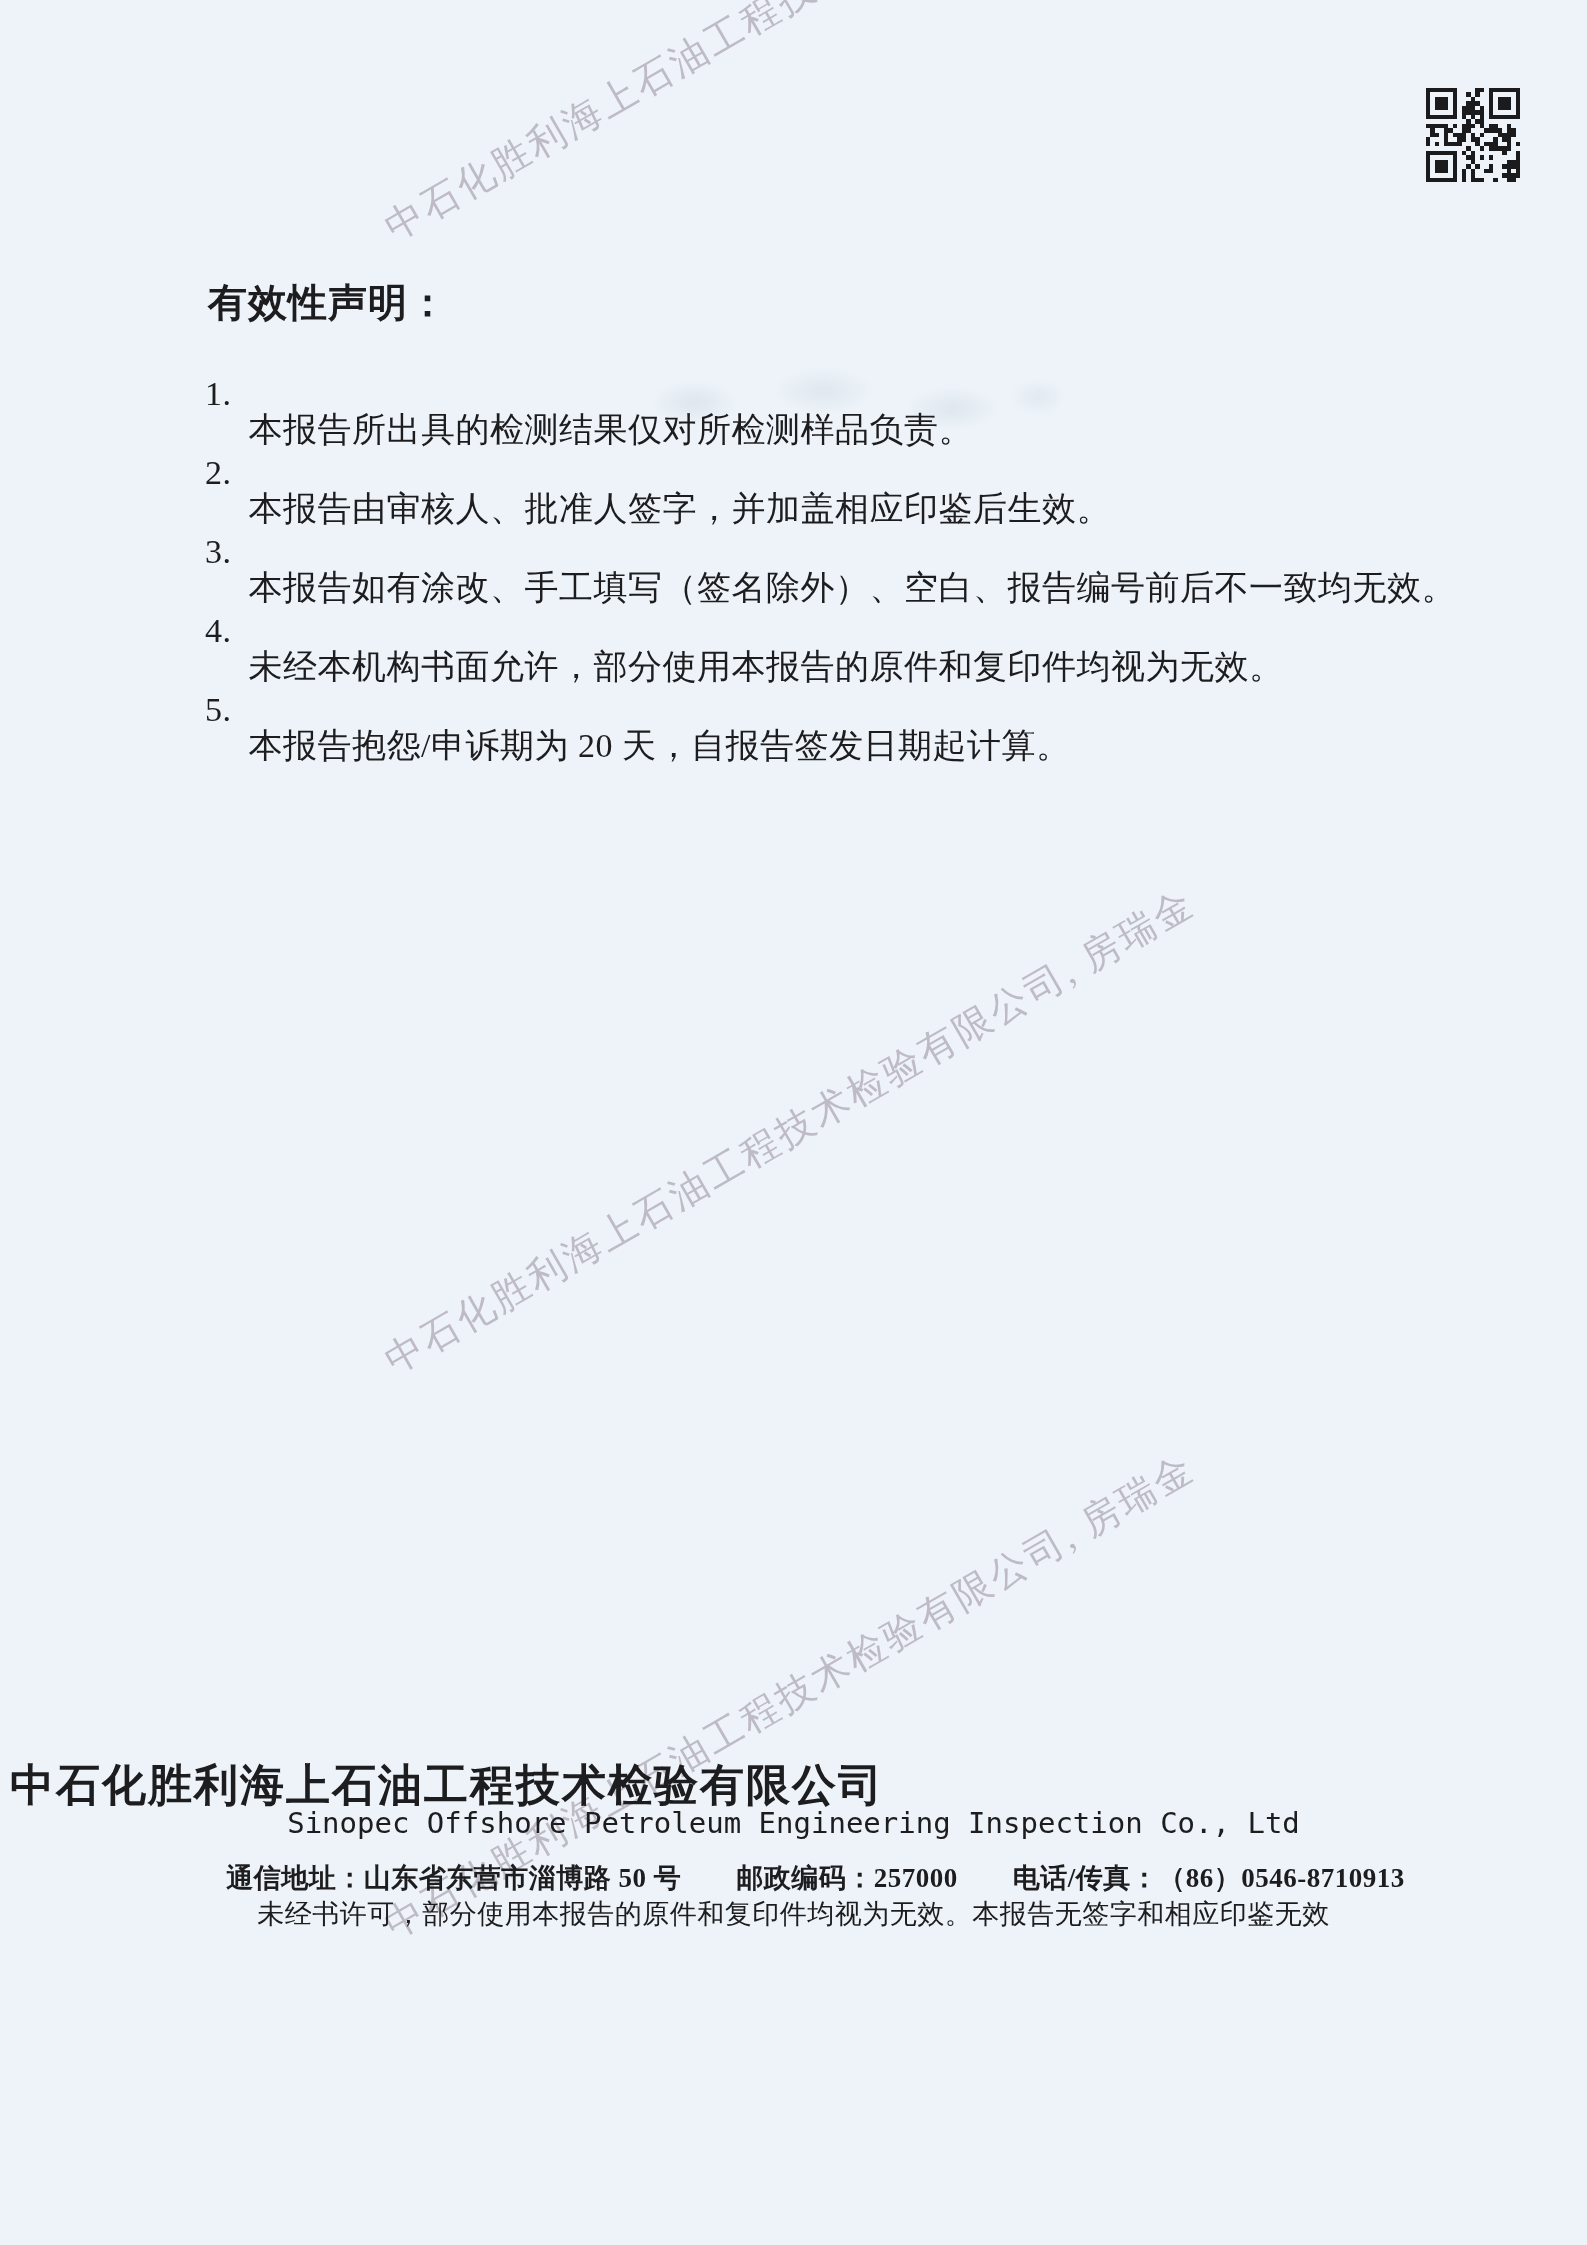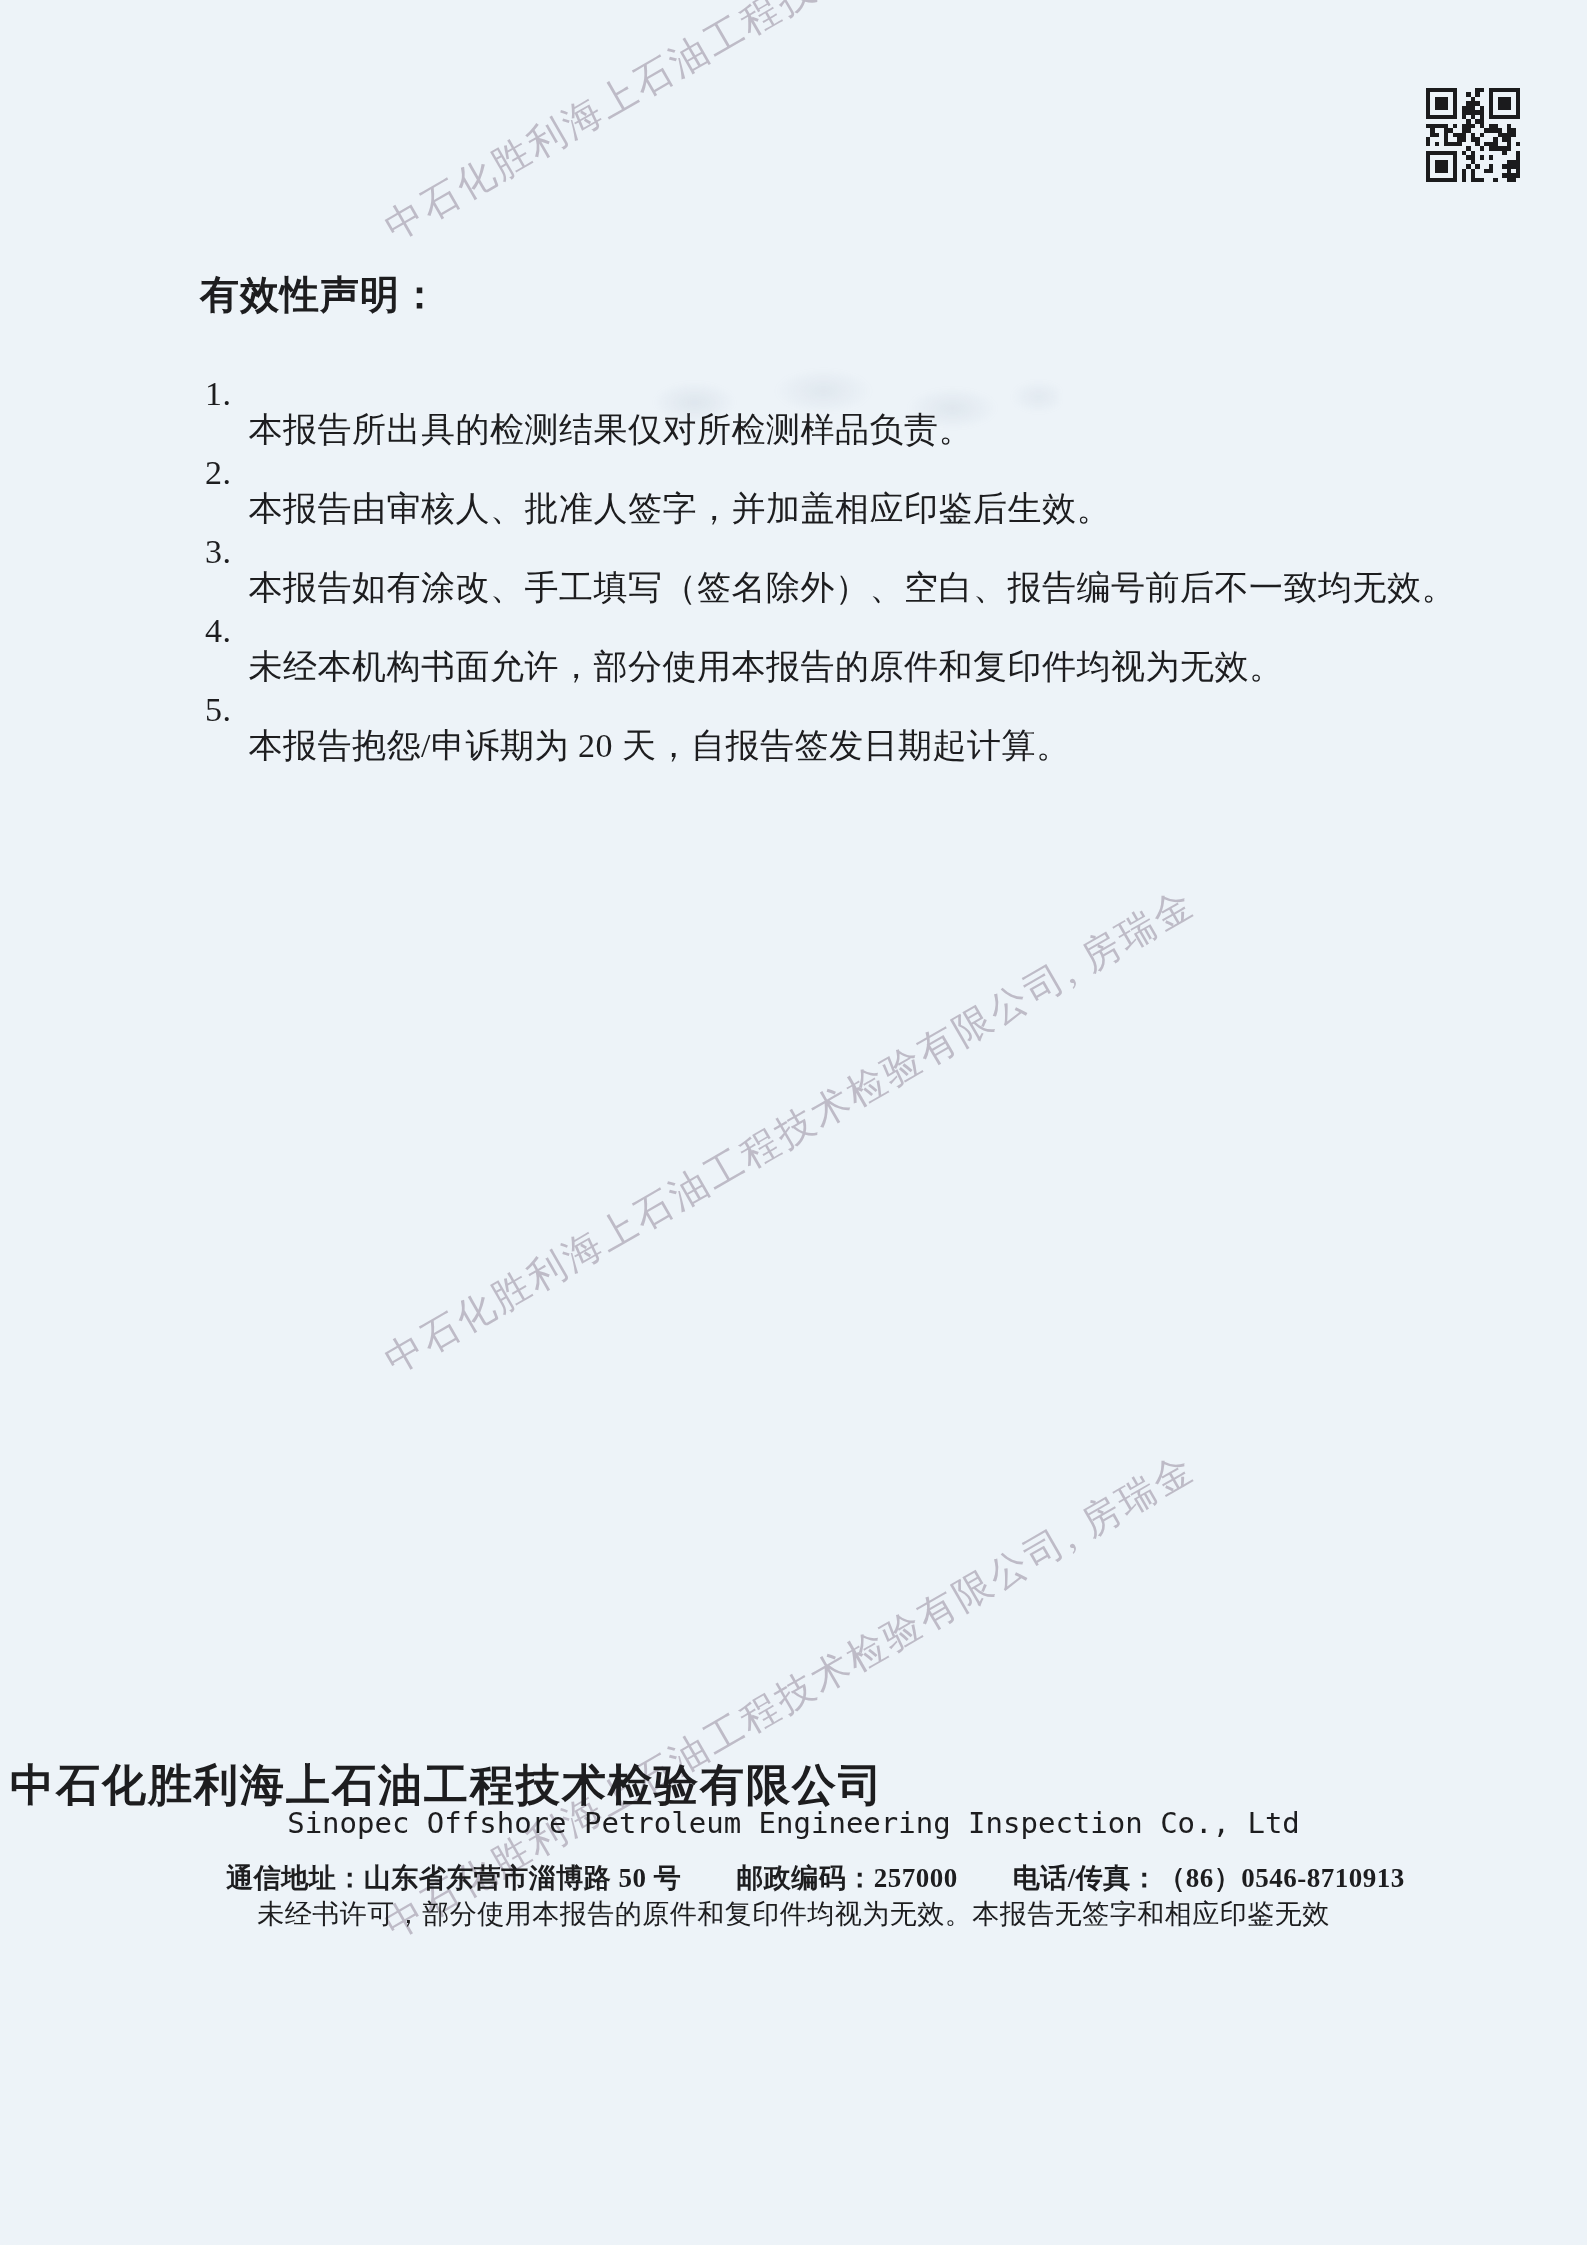--- a/index.html
+++ b/index.html
@@ -33,21 +33,21 @@
     background:
       radial-gradient(60px 30px at 15% 50%,rgba(130,150,175,0.14),transparent 70%),
       radial-gradient(70px 32px at 45% 40%,rgba(130,150,175,0.12),transparent 70%),
       radial-gradient(65px 30px at 75% 55%,rgba(130,150,175,0.13),transparent 70%),
       radial-gradient(40px 24px at 95% 45%,rgba(130,150,175,0.10),transparent 70%);
     filter:blur(2px);
     pointer-events:none;
   }
   .qr{position:absolute;left:1426px;top:88px;width:94px;height:94px;}
   .heading{
-    position:absolute;left:200px;top:268px;margin:0;
+    position:absolute;left:200px;top:268px;margin:8px;
     font-size:39px;font-weight:bold;letter-spacing:1px;
   }
   .items{
     position:absolute;left:205px;top:372px;right:100px;
     list-style:none;margin:0;padding:0;
   }
   .items li{
     height:79px;
     display:flex;align-items:flex-start;gap:17px;
     font-size:34px;line-height:44px;letter-spacing:0.5px;

